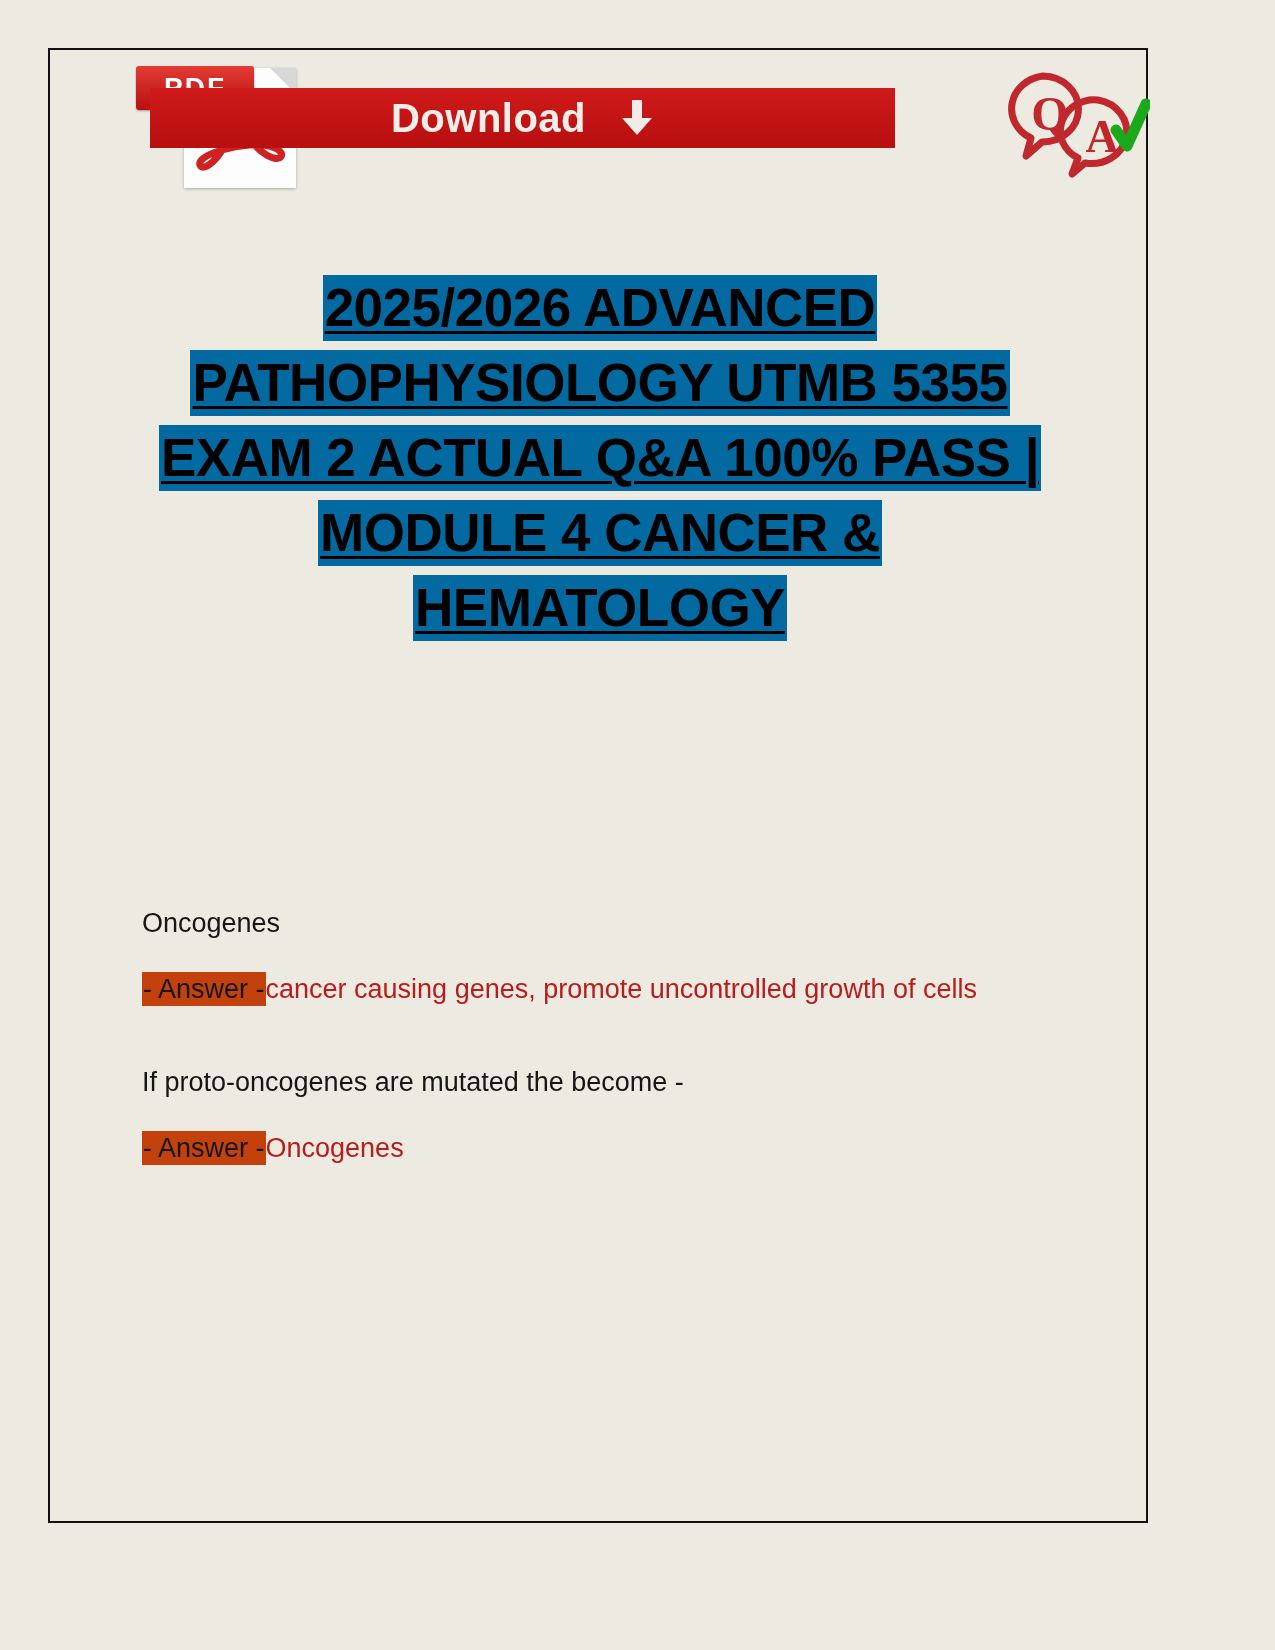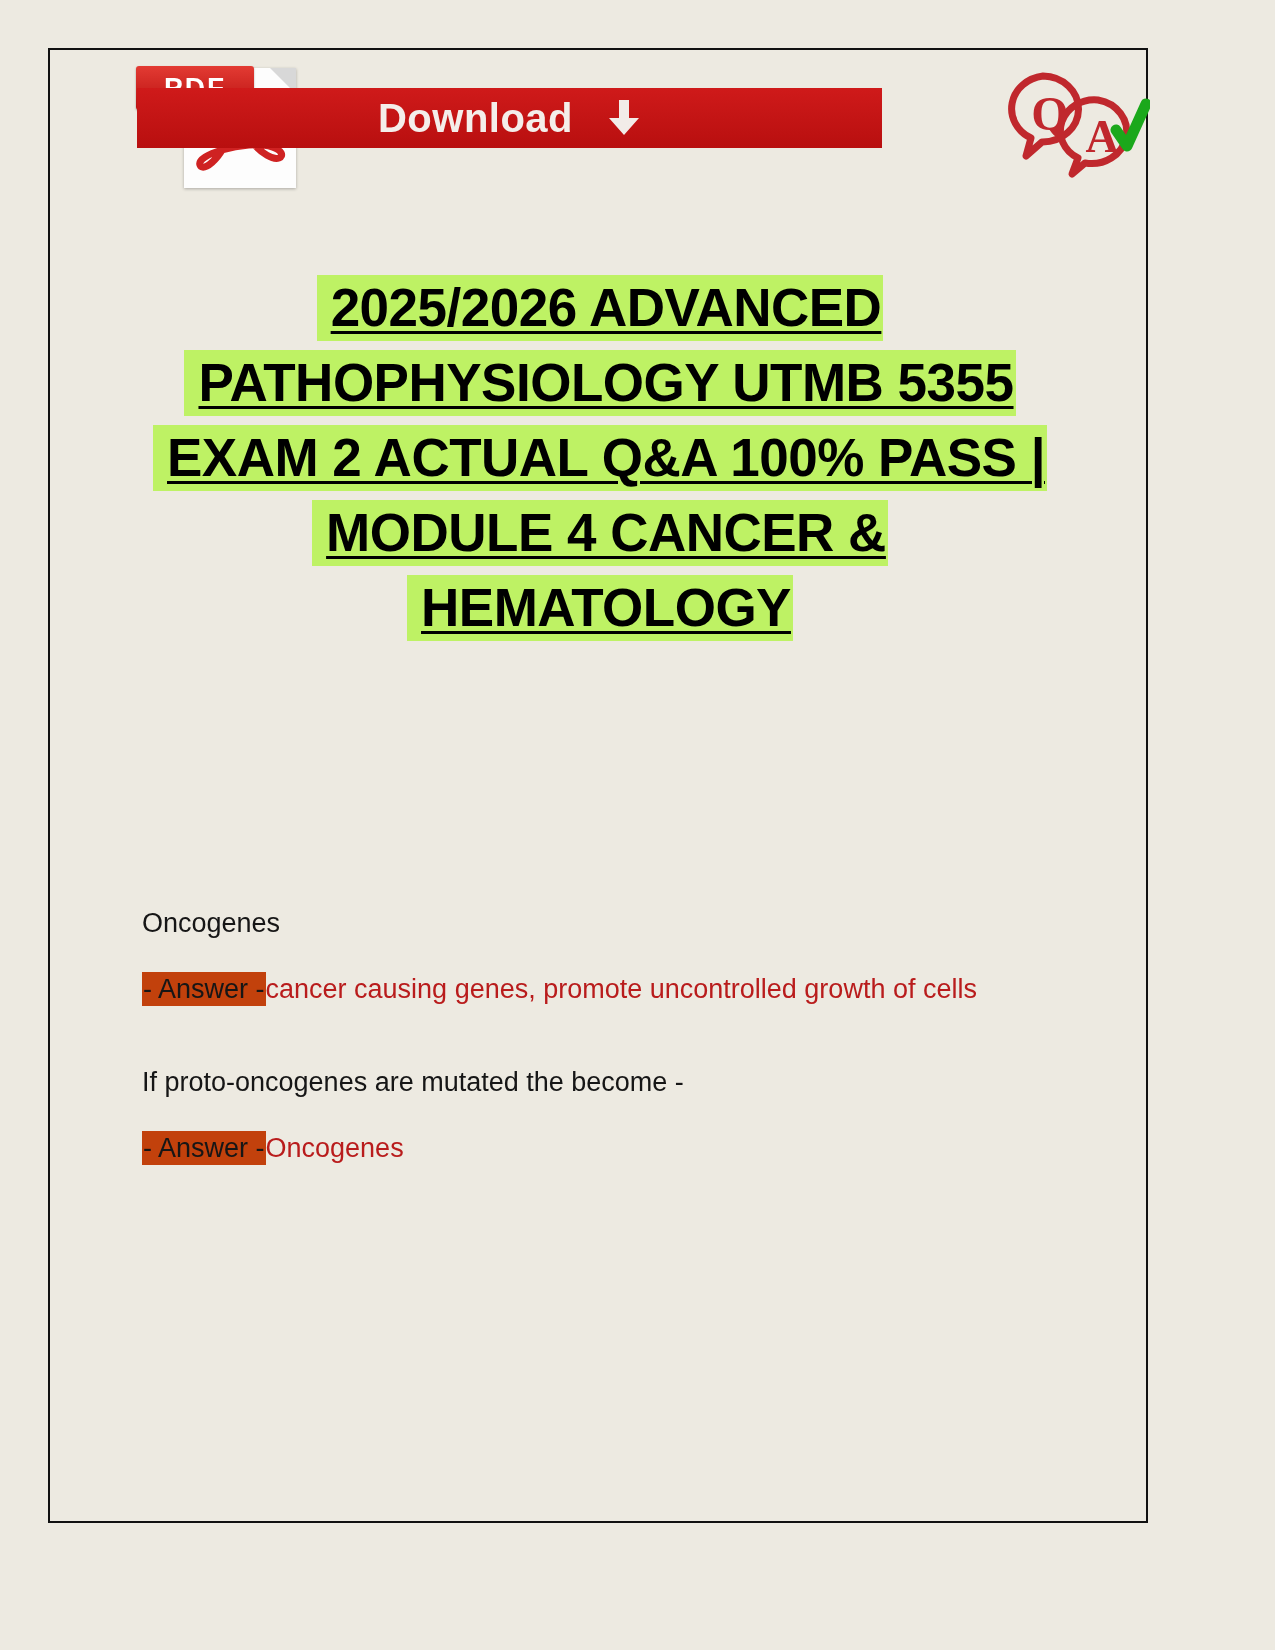--- a/index.html
+++ b/index.html
@@ -94,21 +94,21 @@
     position: absolute;
     left: 56px;
     top: 32px;
     width: 100px;
     height: 92px;
   }
 
   
   .download-banner {
     position: absolute;
-    left: 87px;
+    left: 100px;
     top: 38px;
     width: 745px;
     height: 60px;
     background: linear-gradient(#cf1a1a, #b80f0f);
     display: flex;
     align-items: center;
     justify-content: center;
     gap: 34px;
   }
   .download-label {
@@ -141,30 +141,30 @@
     width: 1040px;
     text-align: center;
   }
   .title-line {
     margin: 0 0 20px 0;
     line-height: 1.04;
   }
   .title-line:last-child { margin-bottom: 16px; }
   .title-line span {
     display: inline;
-    background: #bef264;
+    background: #0369a1;
     color: #000000;
     font-family: "Liberation Sans Narrow", "Liberation Sans", sans-serif;
     font-size: 53px;
     font-weight: bold;
     letter-spacing: -0.5px;
     text-decoration: underline;
     text-decoration-thickness: 3px;
     text-underline-offset: 5px;
-    padding: 3px 2px 4px 14px;
+    padding: 3px 2px 4px 2px;
     white-space: nowrap;
     transform: scaleX(0.96);
     transform-origin: center;
   }
 
   
   .body-block {
     position: absolute;
     left: 142px;
     top: 905px;

